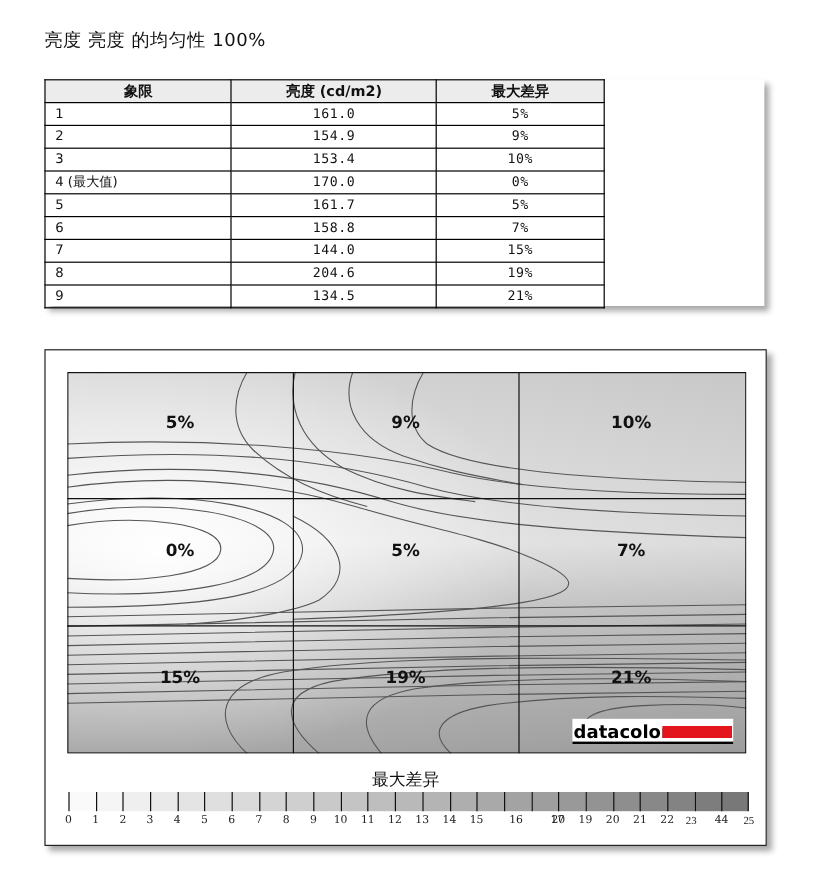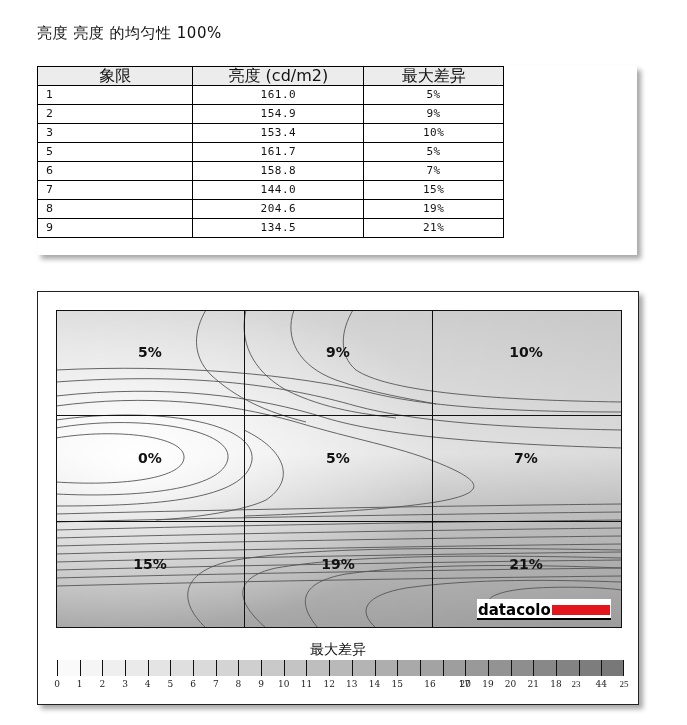--- a/index.html
+++ b/index.html
@@ -4,21 +4,21 @@
 <style>
   html, body { margin: 0; padding: 0; background: #ffffff; }
   body { width: 687px; height: 725px; position: relative; overflow: hidden;
          font-family: "DejaVu Sans", "Liberation Sans", sans-serif; color: #111; }
   .title { position: absolute; left: 37px; top: 24px; font-size: 15px; color: #111; letter-spacing: 0.5px; }
   .table-panel { position: absolute; left: 37px; top: 66px; width: 600px; height: 189px;
                  background: #fff; box-shadow: 4px 4px 5px rgba(0,0,0,0.35); }
   table.data { position: absolute; left: 0; top: 0; border-collapse: collapse; width: 467px;
                font-size: 11px; }
   table.data th, table.data td { border: 1px solid #000; height: 18px; padding: 0 8px; line-height: 18px; }
-  table.data th { background: #ececec; font-weight: normal; text-align: center; font-size: 16px; margin-left: 12px; }
+  table.data th { background: #ececec; font-weight: bold; text-align: center; font-size: 12px; margin-left: 12px; }
   table.data td.c1 { text-align: left; font-family: "DejaVu Sans", sans-serif; }
   table.data td.c2, table.data td.c3 { text-align: center; font-family: "DejaVu Sans Mono", monospace; letter-spacing: 0.5px; }
   .col1 { width: 140px; } .col2 { width: 155px; } .col3 { width: 124px; }
   .chart-panel { position: absolute; left: 37px; top: 291px; width: 600px; height: 412px;
                  border: 1px solid #222; background: #fff; box-shadow: 4px 4px 5px rgba(0,0,0,0.35); }
   svg.plot { position: absolute; left: 18px; top: 18px; }
   .cell-label { font-family: "DejaVu Sans", sans-serif; font-weight: bold; font-size: 14px; fill: #111; }
   .legend-title { position: absolute; left: 0; width: 600px; top: 349px; text-align: center; font-size: 14px; color: #111; }
   .legend { position: absolute; left: 19px; top: 368px; width: 567px; height: 16px; }
   .legend .seg { position: absolute; top: 0; height: 16px; }
@@ -48,20 +48,25 @@
         </tr>
         <tr>
           <td class="c1">2</td>
           <td class="c2">154.9</td>
           <td class="c3">9%</td>
         </tr>
         <tr>
           <td class="c1">3</td>
           <td class="c2">153.4</td>
           <td class="c3">10%</td>
+        </tr>
+        <tr>
+          <td class="c1">4 (最大值)</td>
+          <td class="c2">170.0</td>
+          <td class="c3">0%</td>
         </tr>
         <tr>
           <td class="c1">5</td>
           <td class="c2">161.7</td>
           <td class="c3">5%</td>
         </tr>
         <tr>
           <td class="c1">6</td>
           <td class="c2">158.8</td>
           <td class="c3">7%</td>
@@ -242,18 +247,18 @@
       <span style="left: 272.16px;">12</span>
       <span style="left: 294.84px;">13</span>
       <span style="left: 317.52px;">14</span>
       <span style="left: 340.2px;">15</span>
       <span style="left: 373px; text-align: center;">16</span>
       <span style="left: 385.56px; margin-left: 22px;">17</span>
       <span style="left: 408.24px;">20</span>
       <span style="left: 430.92px;">19</span>
       <span style="left: 453.6px;">20</span>
       <span style="left: 476.28px;">21</span>
-      <span style="left: 498.96px;">18</span>
+      <span style="left: 498.96px;">22</span>
       <span style="left: 519px; font-family: Liberation Serif, serif;">23</span>
       <span style="left: 544.32px;">44</span>
       <span style="left: 567px; font-family: Liberation Serif, serif;">25</span>
     </div>
 </div>
 
 </body></html>

